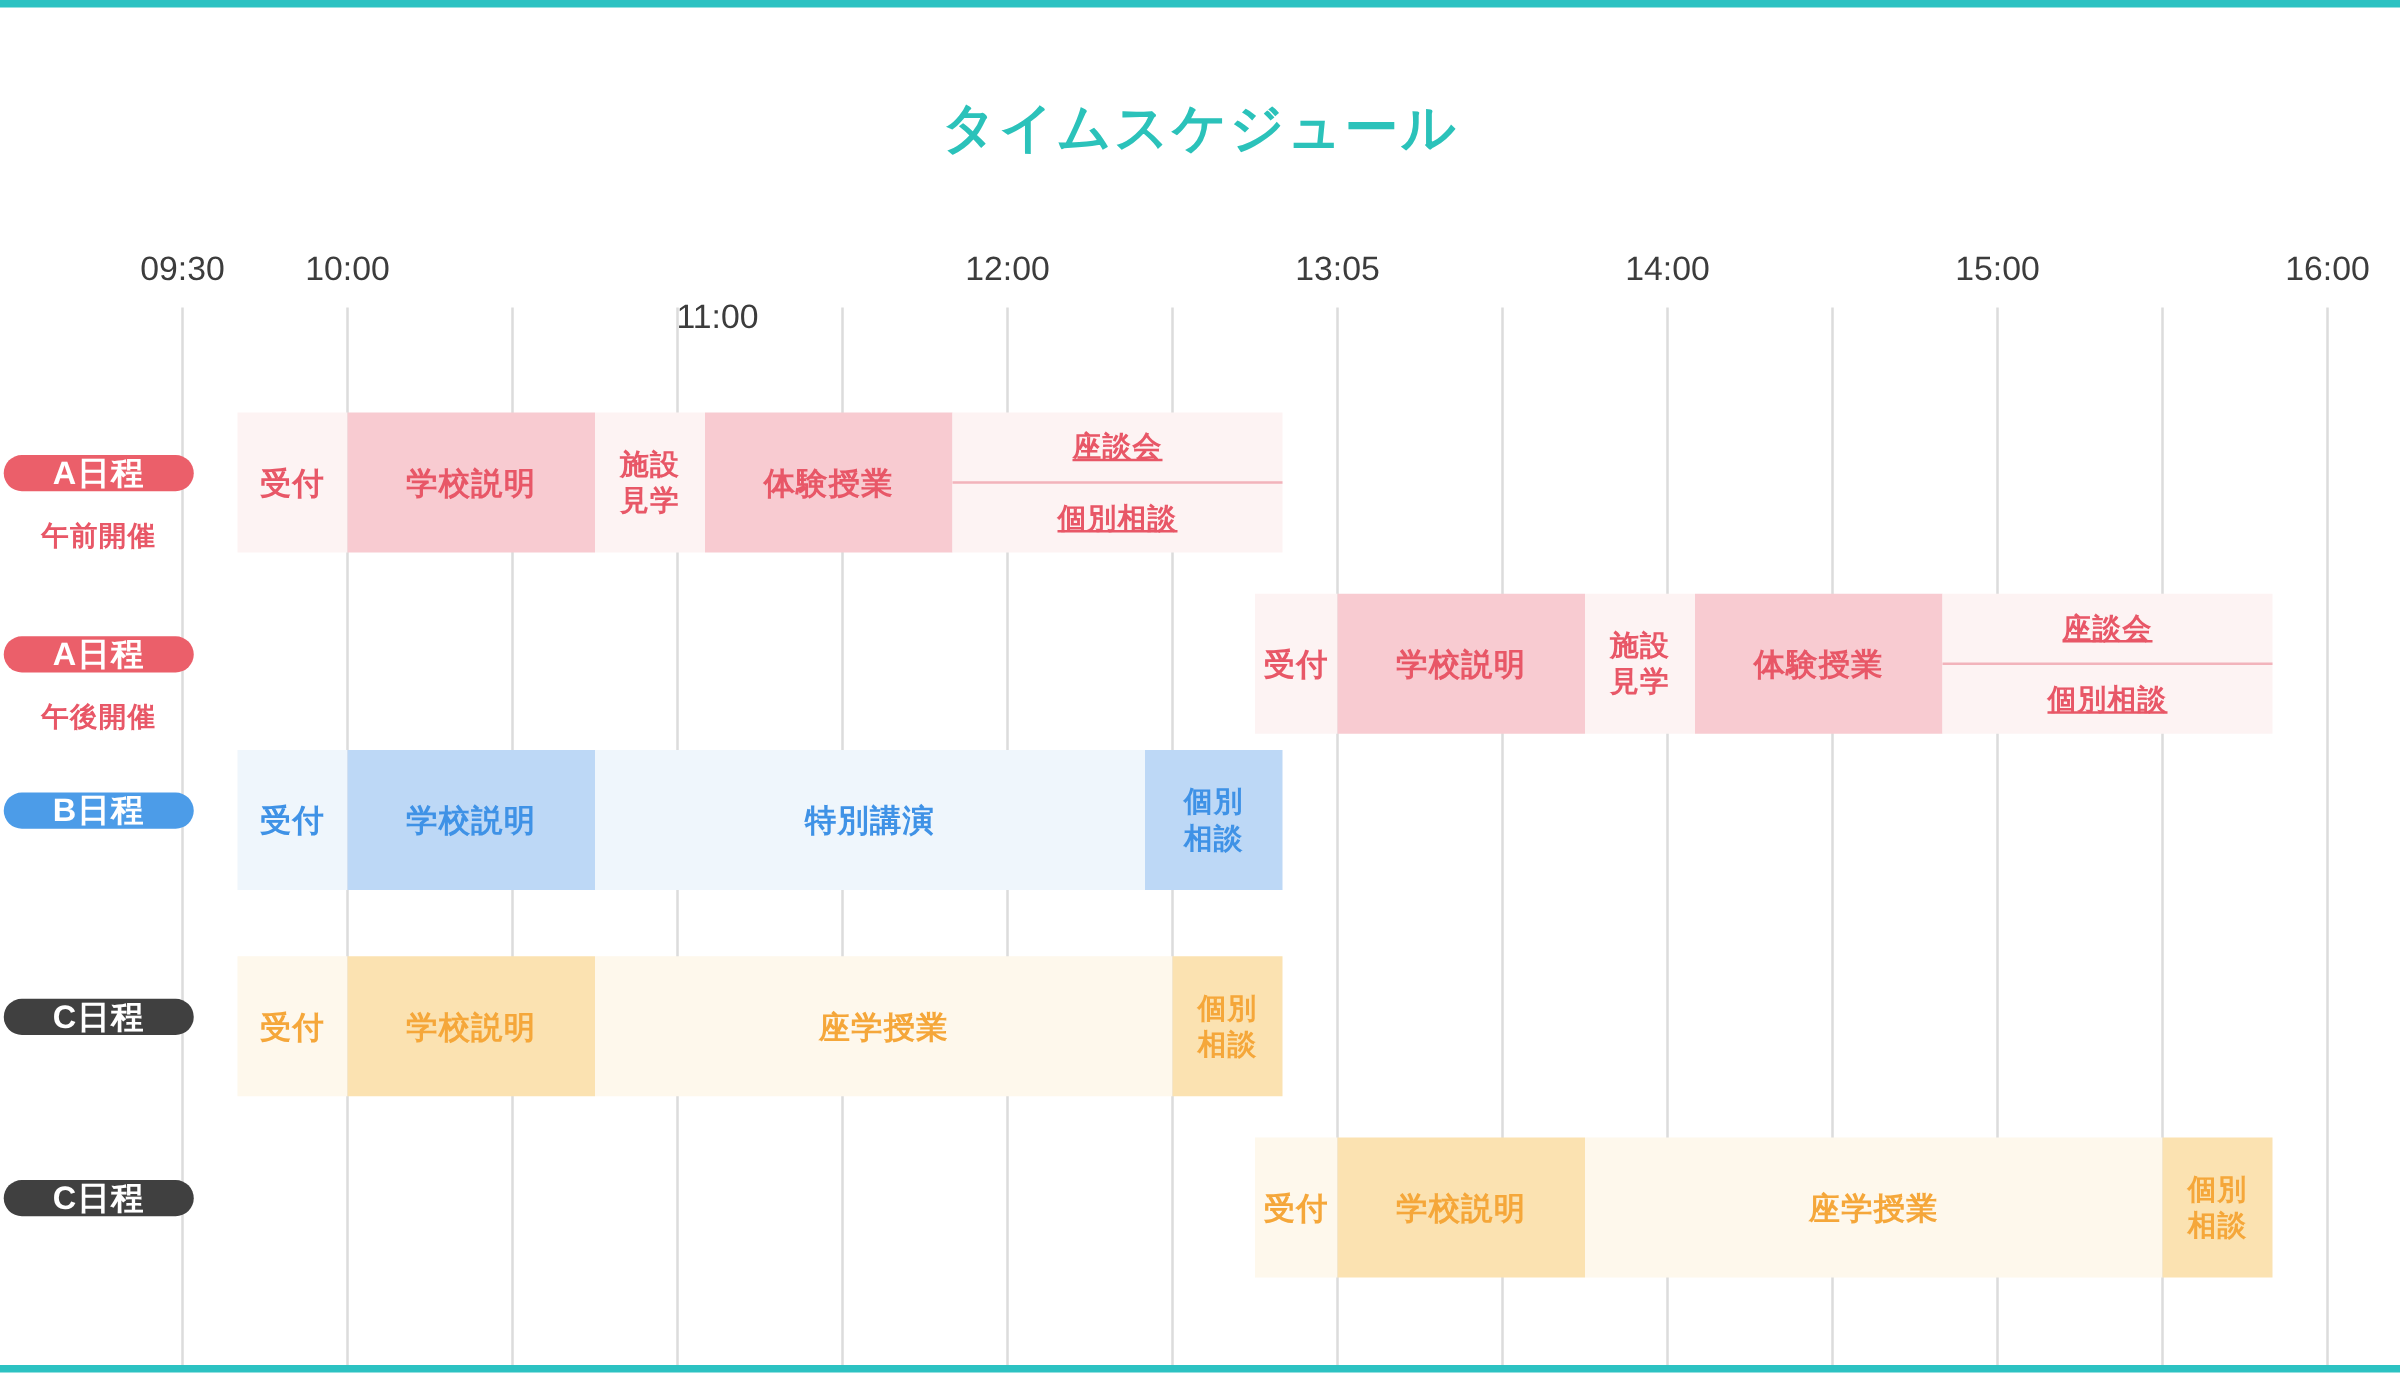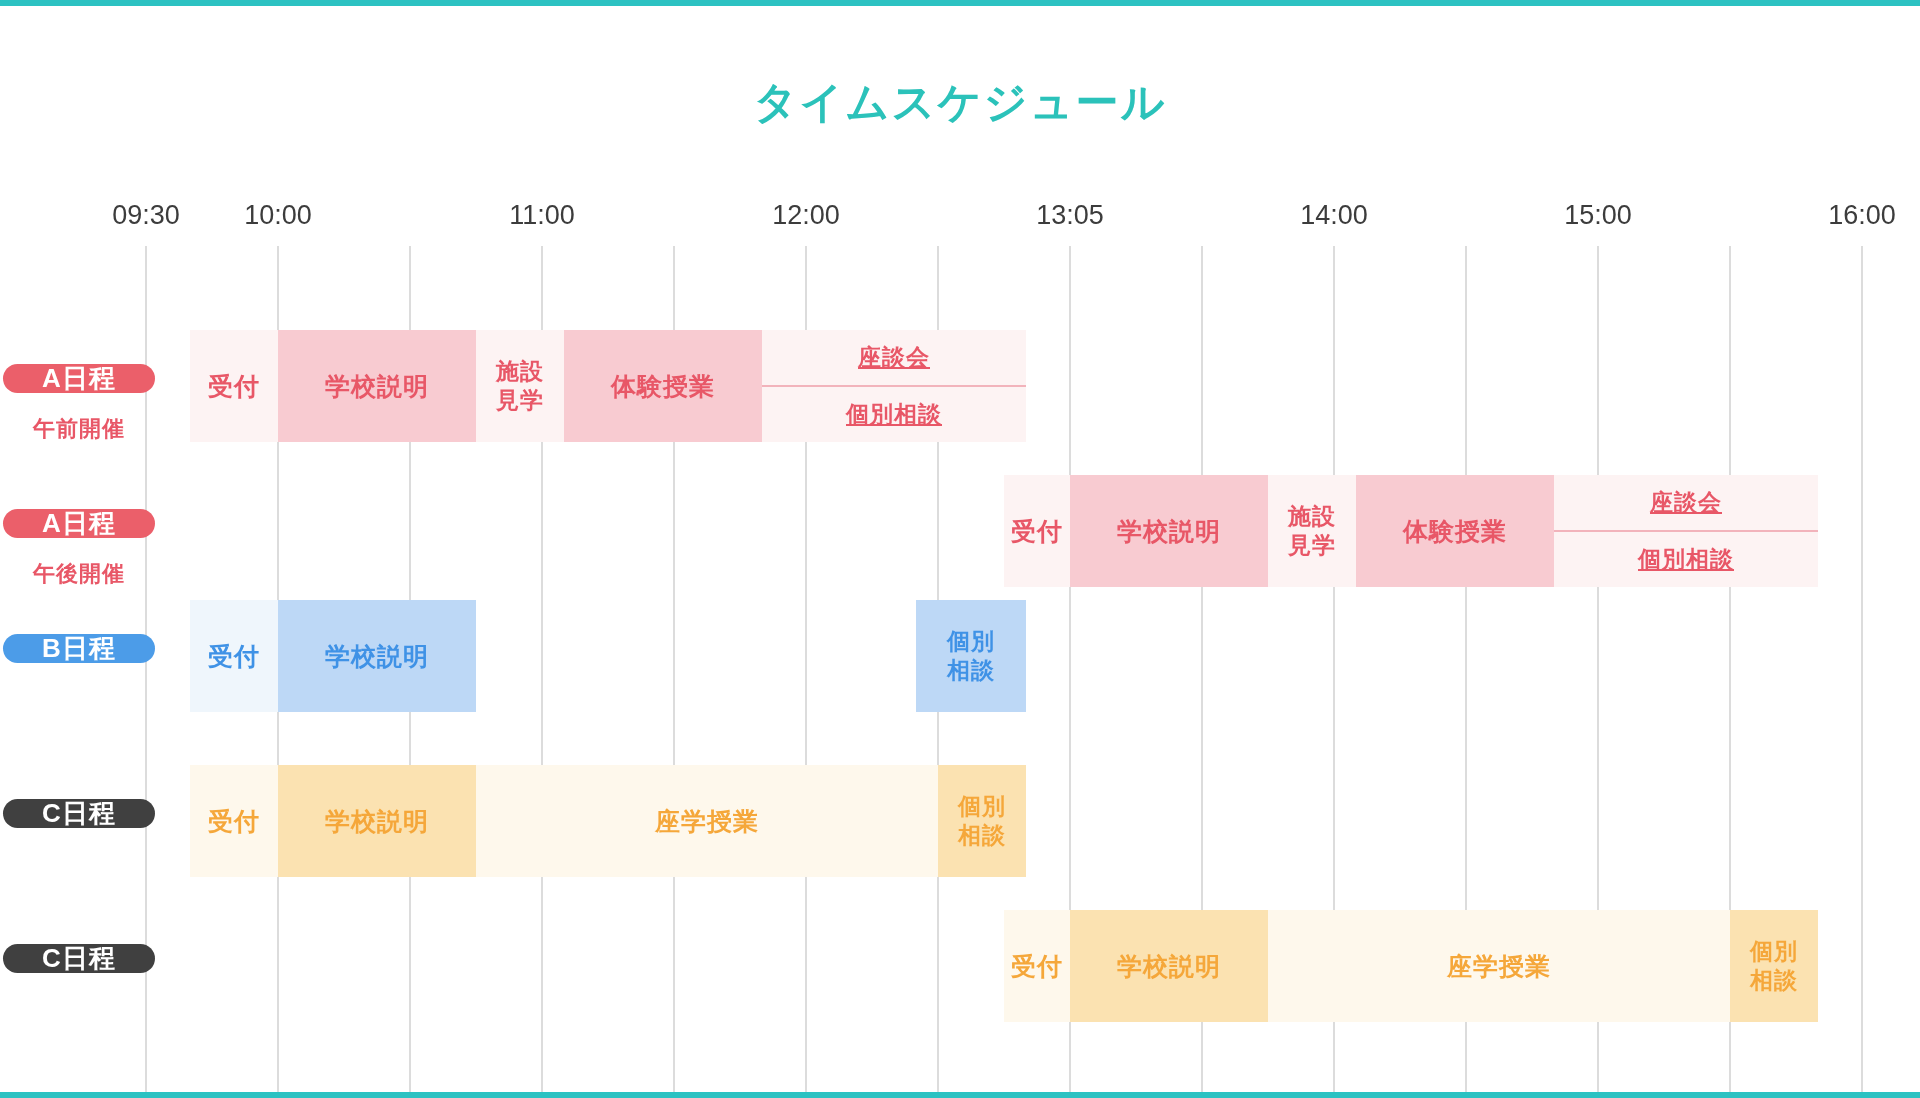--- a/index.html
+++ b/index.html
@@ -81,21 +81,21 @@
       <div class="gridline" style="left: 1201px;"></div>
       <div class="gridline" style="left: 1333px;"></div>
       <div class="gridline" style="left: 1465px;"></div>
       <div class="gridline" style="left: 1597px;"></div>
       <div class="gridline" style="left: 1729px;"></div>
       <div class="gridline" style="left: 1861px;"></div>
     </div>
   <div id="time-labels">
       <div class="time-label" style="left: 146px;">09:30</div>
       <div class="time-label" style="left: 278px;">10:00</div>
-      <div class="time-label" style="left: 542px;">11:00</div>
+      <div class="time-label" style="left: 574px; margin-top: 38px;">11:00</div>
       <div class="time-label" style="left: 806px;">12:00</div>
       <div class="time-label" style="left: 1070px;">13:05</div>
       <div class="time-label" style="left: 1334px;">14:00</div>
       <div class="time-label" style="left: 1598px;">15:00</div>
       <div class="time-label" style="left: 1862px;">16:00</div>
     </div>
   <div id="rows">
       <div class="sched-row theme-red" style="top: 330px;">
         <div class="row-label">
           <div class="pill">A日程</div>
@@ -127,20 +127,21 @@
           <div class="split-divider"></div>
           <div class="split-half">個別相談</div>
         </div>
       </div>
       <div class="sched-row theme-blue" style="top: 600px;">
         <div class="row-label">
           <div class="pill">B日程</div>
         </div>
         <div class="seg light" style="left: 190px; width: 88px;">受付</div>
         <div class="seg dark" style="left: 278px; width: 198px;">学校説明</div>
+        <div class="seg light" style="left: 476px; width: 440px;">特別講演</div>
         <div class="seg dark stacked" style="left: 916px; width: 110px;">個別
 相談</div>
       </div>
       <div class="sched-row theme-orange" style="top: 765px;">
         <div class="row-label">
           <div class="pill">C日程</div>
         </div>
         <div class="seg light" style="left: 190px; width: 88px;">受付</div>
         <div class="seg dark" style="left: 278px; width: 198px;">学校説明</div>
         <div class="seg light" style="left: 476px; width: 462px;">座学授業</div>

